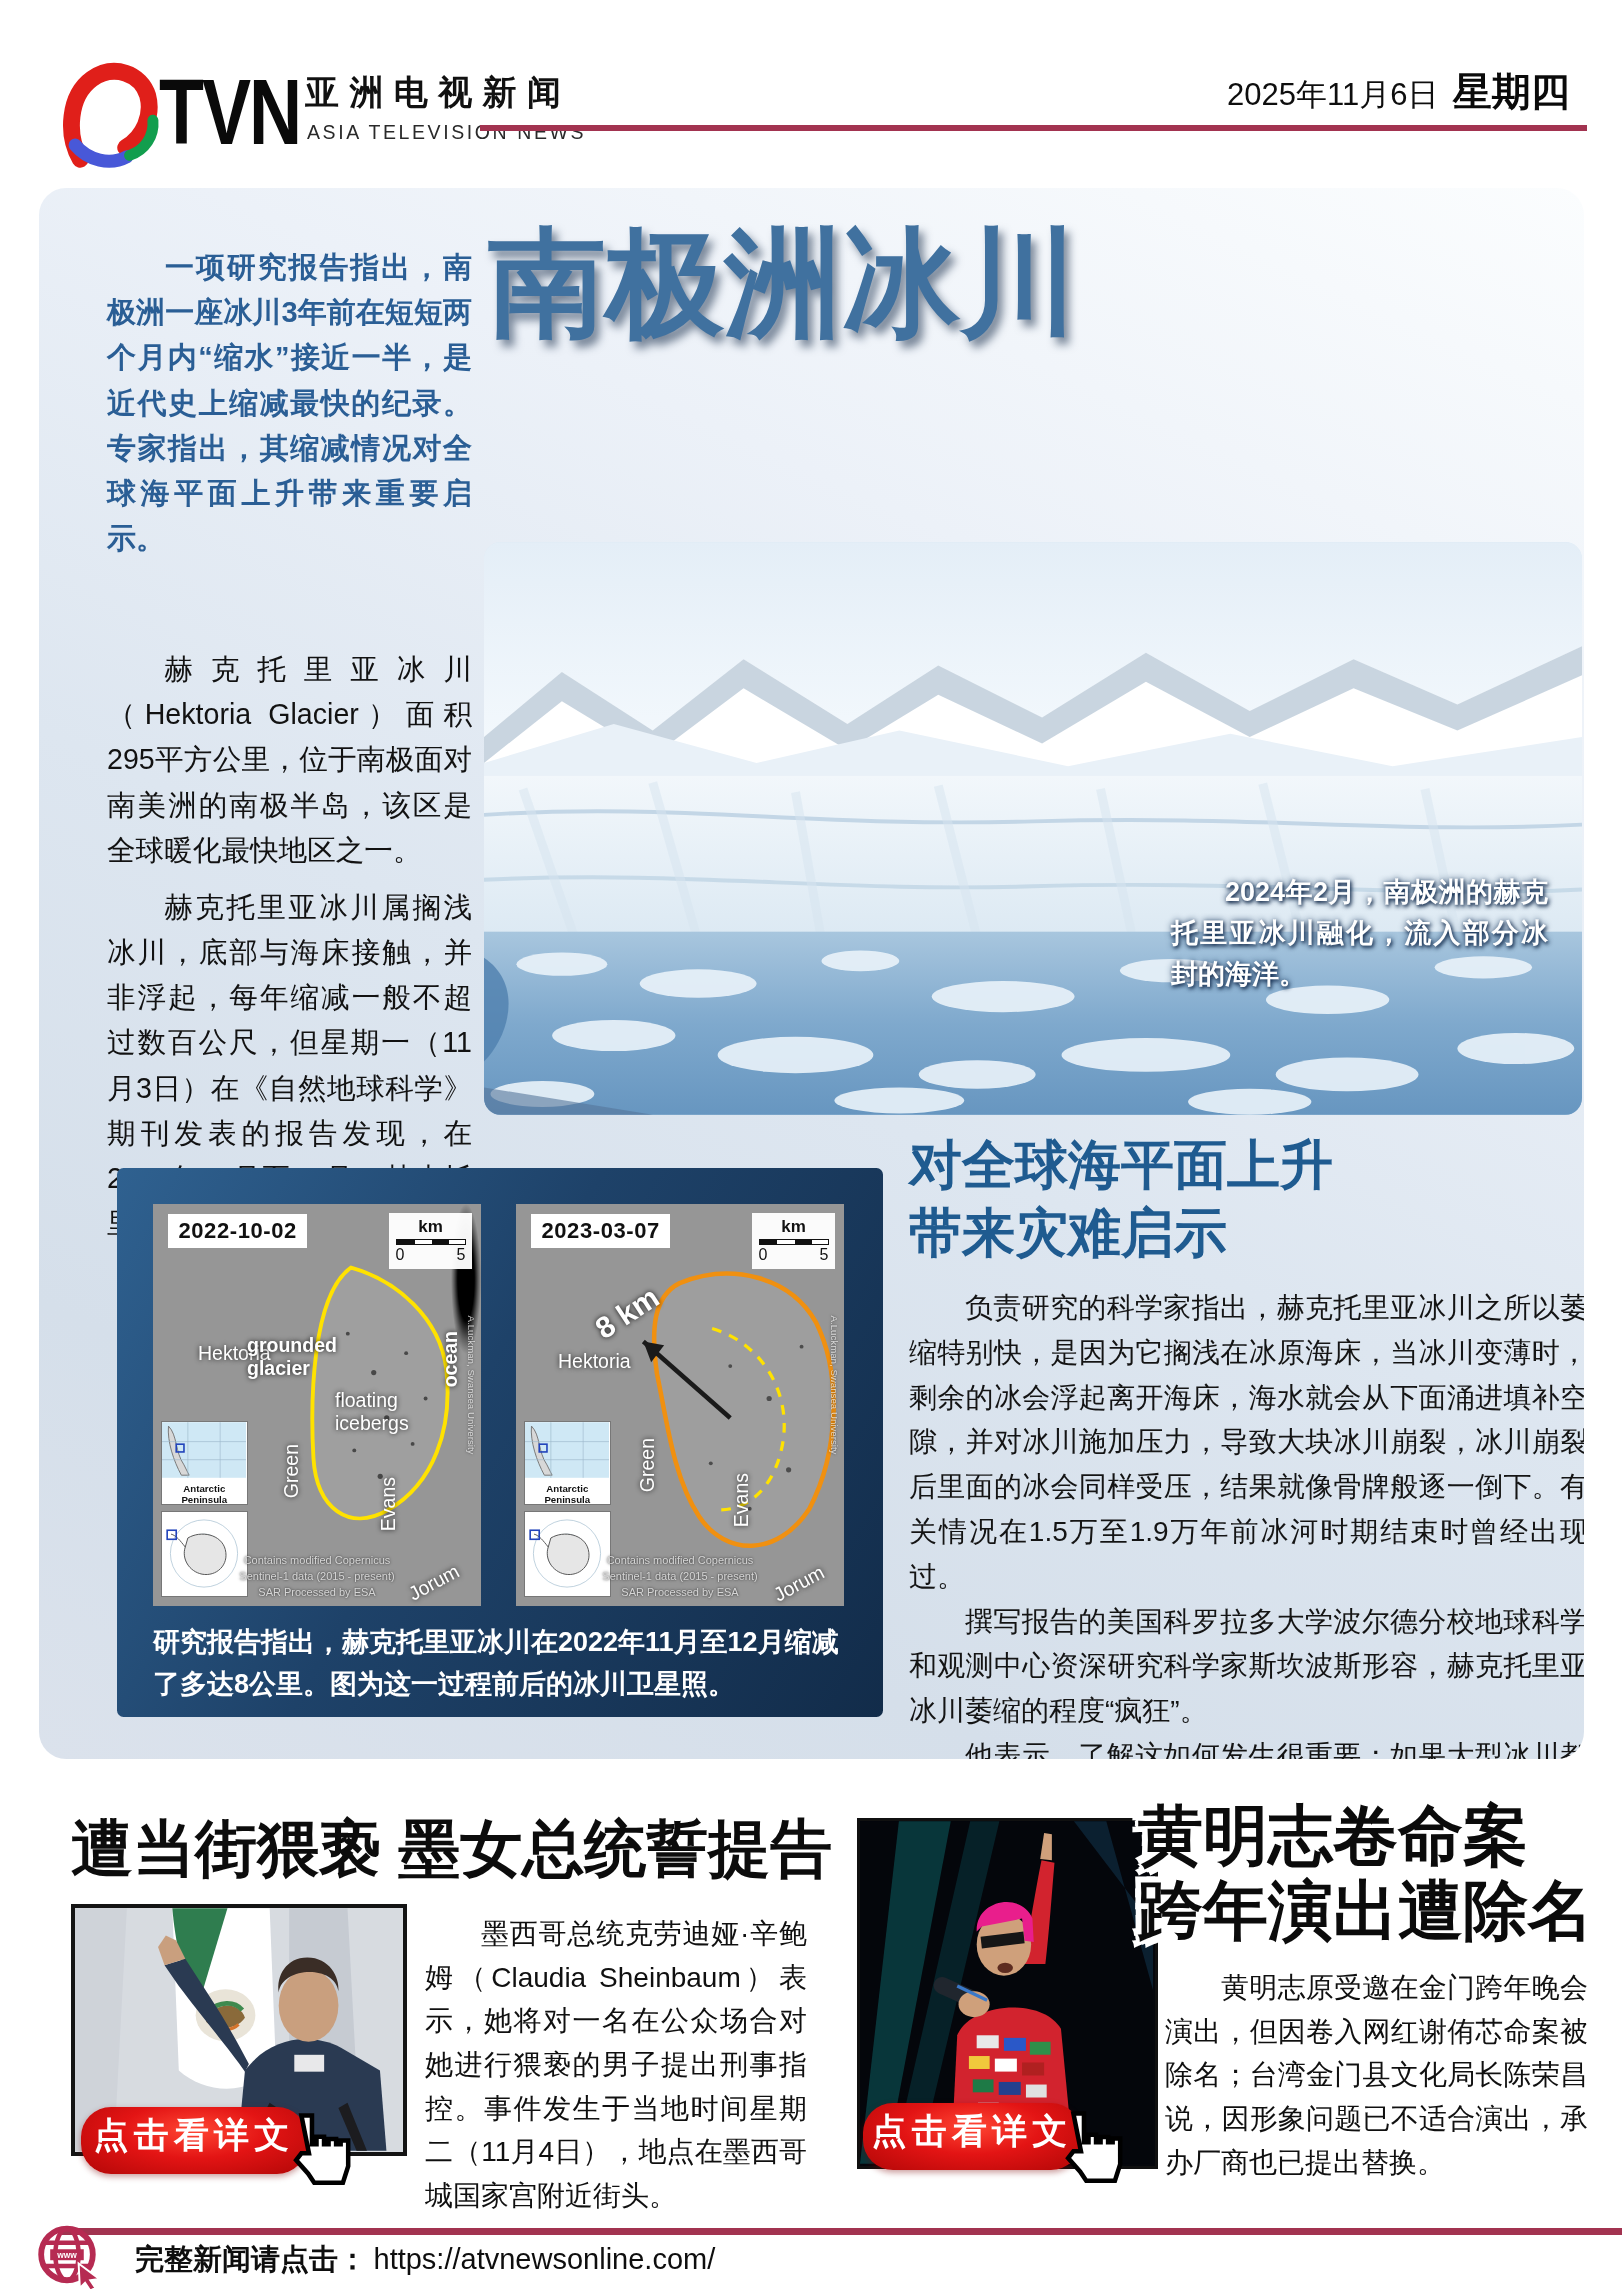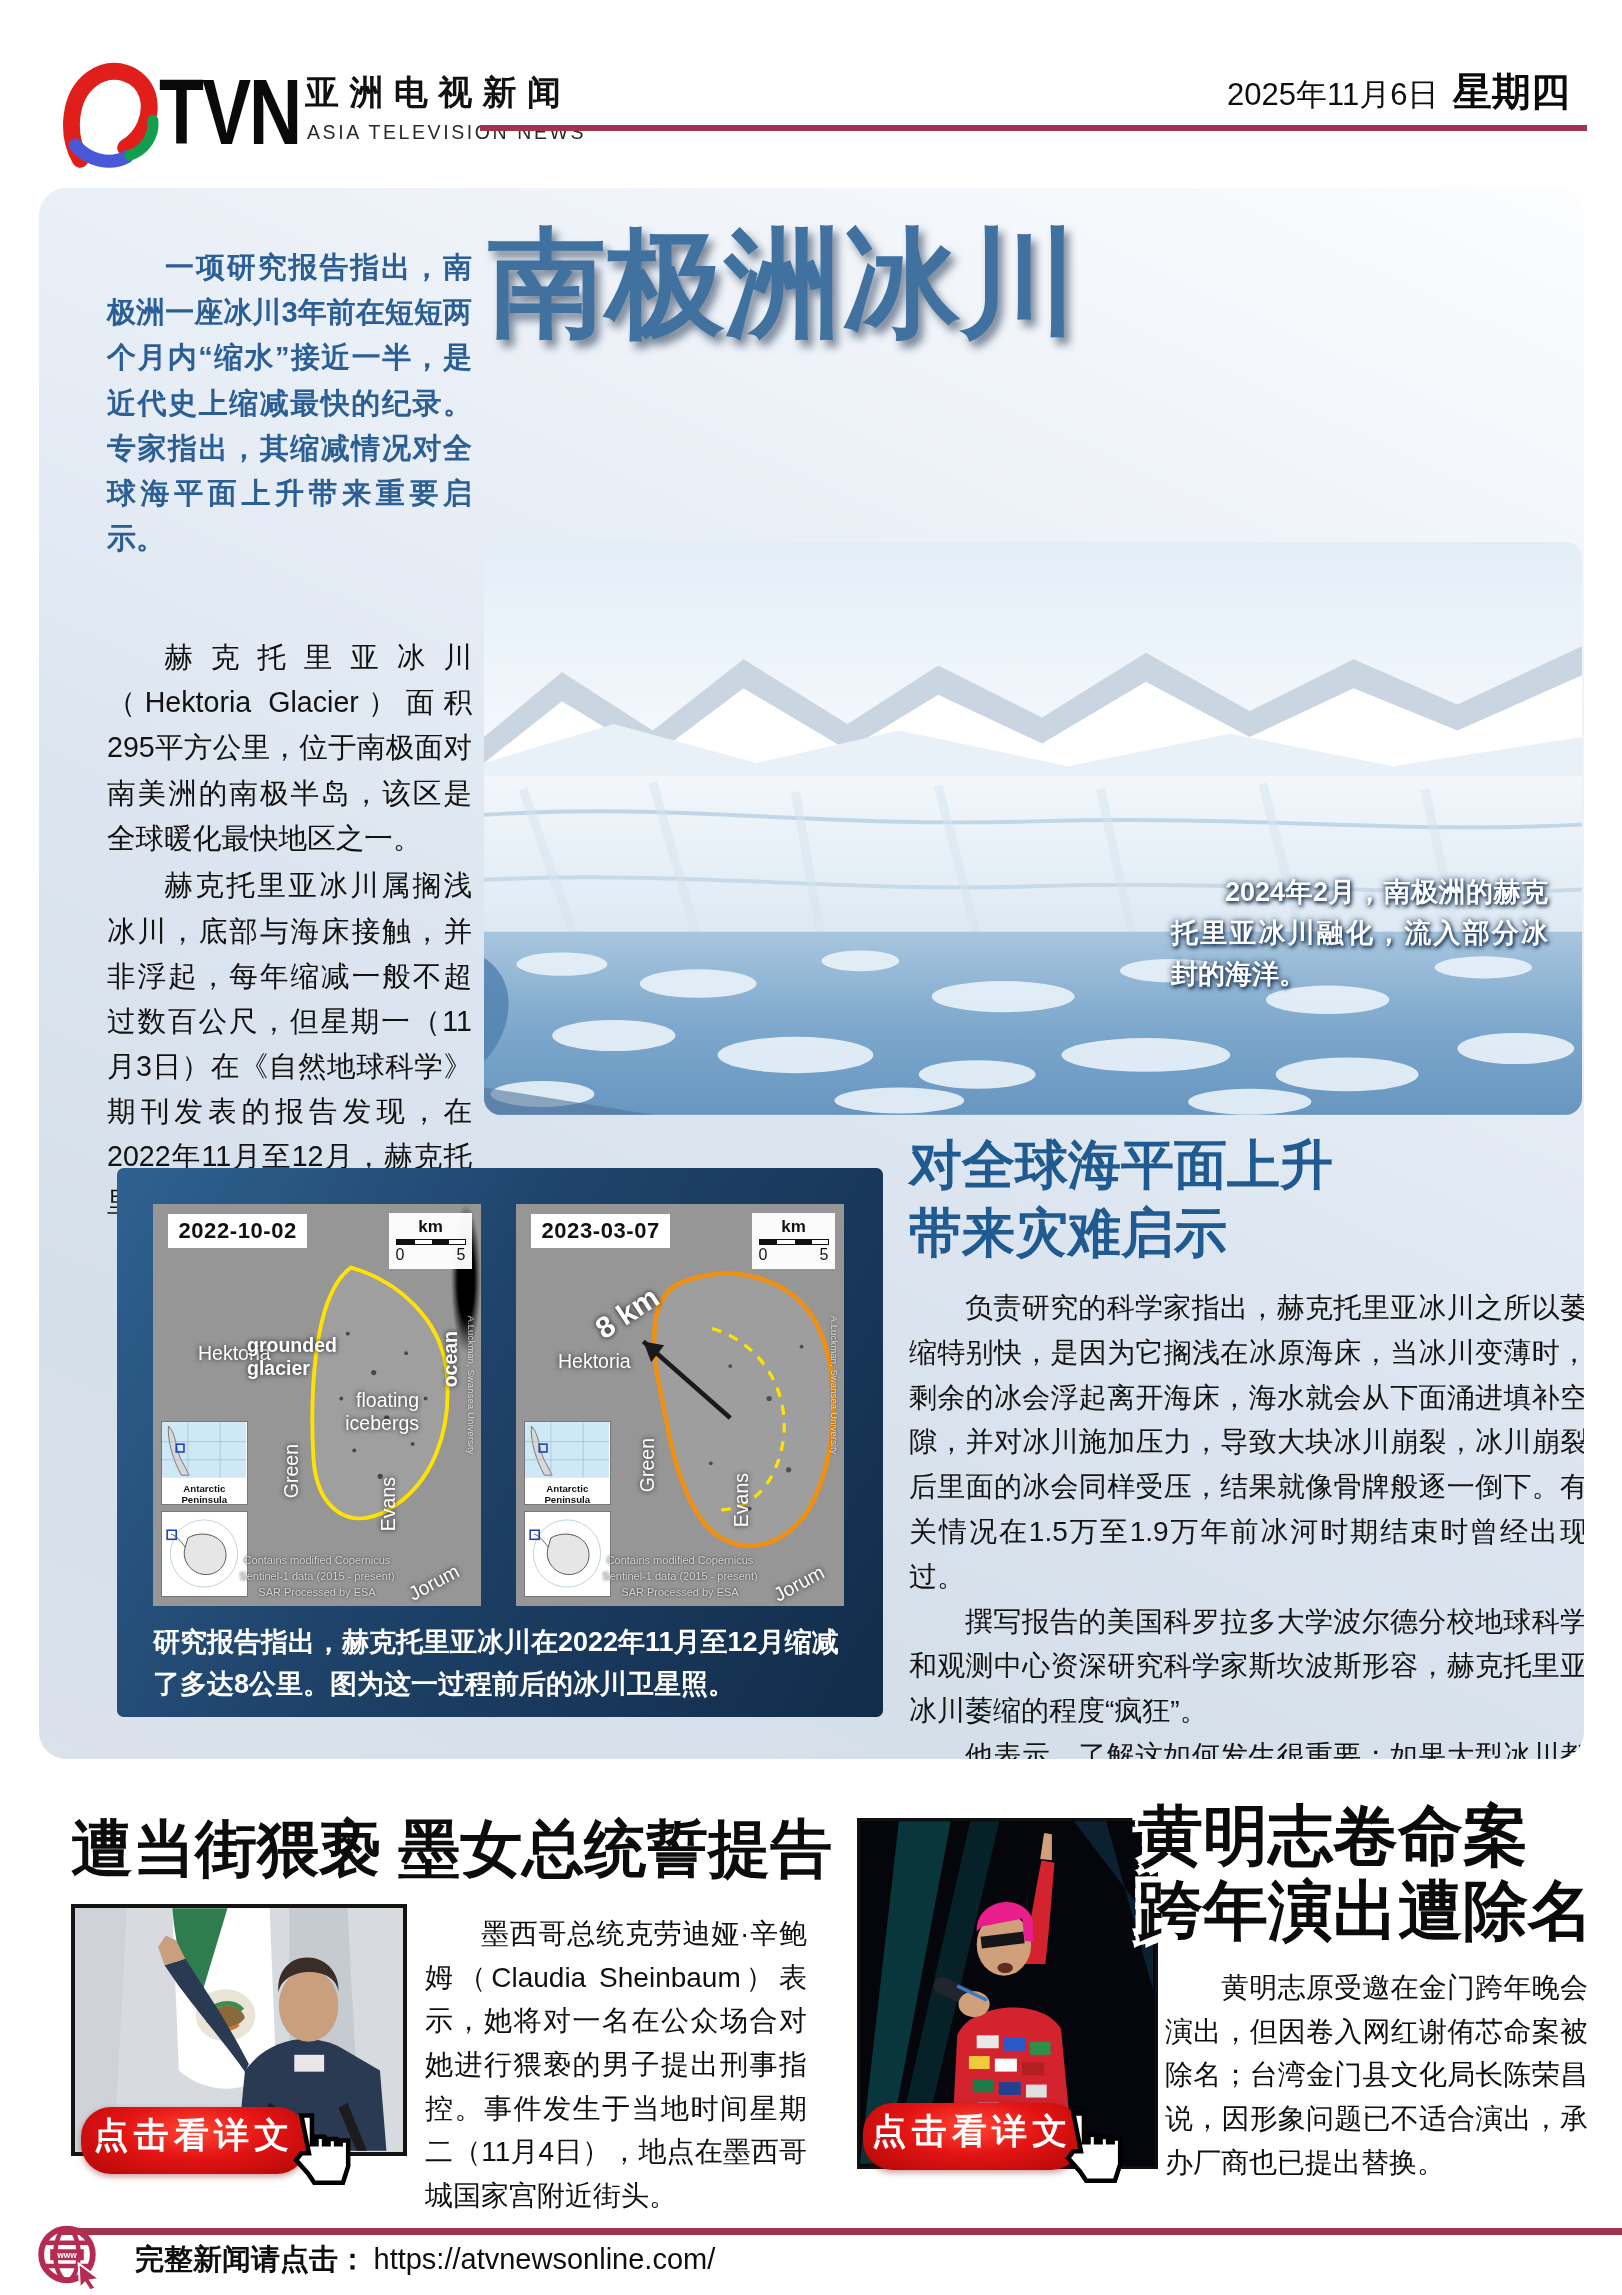--- a/index.html
+++ b/index.html
@@ -22,21 +22,21 @@
     background:linear-gradient(205deg,#fbfdfe 0%,#ecf1f8 28%,#dde6f0 55%,#d5dfea 80%,#dbe2ec 100%); }
 
   #intro { left:68px; top:57px; width:365px; font-size:29px; font-weight:bold; color:#2a5e95;
            line-height:1.56; text-align:justify; text-indent:2em; }
   #headline { left:449px; top:26px; width:1097px; font-weight:900; color:#40719f; line-height:1.17;
               text-shadow:5.2px 6.5px 9px rgba(22,44,72,.55); white-space:nowrap; }
   #headline .h1 { font-size:118px; }
   #headline .h2 { font-size:118px; }
 
   #left-paras { left:68px; top:447px; width:365px; font-size:28.6px; color:#121212; line-height:1.58; text-align:justify; }
-  #left-paras p { text-indent:2em; margin-bottom:2.6px; }
+  #left-paras p { text-indent:2em; margin-bottom:2.6px;margin-top:12px; }
 
   
   #hero { left:445px; top:354px; width:1098px; height:573px; border-radius:17px; overflow:hidden;
           background:linear-gradient(180deg,#dcE9f4 0%,#e8f1f9 30%,#9fc0da 100%); }
   #hero svg { display:block; }
   #hero-caption { right:34px; bottom:120px; width:377px; color:#fff; font-size:27px; font-weight:600;
       line-height:1.52; text-align:justify; text-indent:2em;
       text-shadow:0 0 6.5px rgba(15,45,85,.95), 1.3px 1.9px 3.9px rgba(10,30,60,.9); }
 
   
@@ -216,21 +216,21 @@
         <div class="scale-box">
           <div class="km">km</div>
           <div class="bar"></div>
           <div class="nums">
               <span>0</span>
               <span>5</span>
             </div>
         </div>
         <div class="sat-label" style="left:45px;top:138px;font-weight:500;">Hektoria</div>
         <div class="sat-label" style="left:94px;top:130px;width:84px;">grounded glacier</div>
-        <div class="sat-label" style="left:182px;top:185px;width:84px;text-align:right;font-weight:500;">floating icebergs</div>
+        <div class="sat-label" style="left:182px;top:185px;width:84px;text-align:left;font-weight:500;">floating icebergs</div>
         <div class="sat-label vert" style="left:286px;top:127px;font-weight:700;">ocean</div>
         <div class="sat-label vert" style="left:127px;top:240px;font-weight:500;">Green</div>
         <div class="sat-label vert" style="left:224px;top:273px;font-weight:500;">Evans</div>
         <div class="sat-label" style="right:19.5px;bottom:11.7px;transform:rotate(-28deg);font-weight:500;">Jorum</div>
         <div class="side-credit">A.Luckman, Swansea University</div>
         <div class="inset" style="bottom:101px;width:87px;height:84px;">
           <svg width="84" height="56" viewBox="0 0 130 86">
               <rect width="130" height="86" fill="#cfe8f5"></rect>
             <path d="M10 6 C24 20 20 46 34 66 L42 82 L30 82 C18 60 8 30 10 6 Z" fill="#d8d8d8" stroke="#777" stroke-width="1.5"></path>
             <path d="M0 30 H130 M0 58 H130 M40 0 V86 M90 0 V86" stroke="#9db9cc" stroke-width="1"></path>

